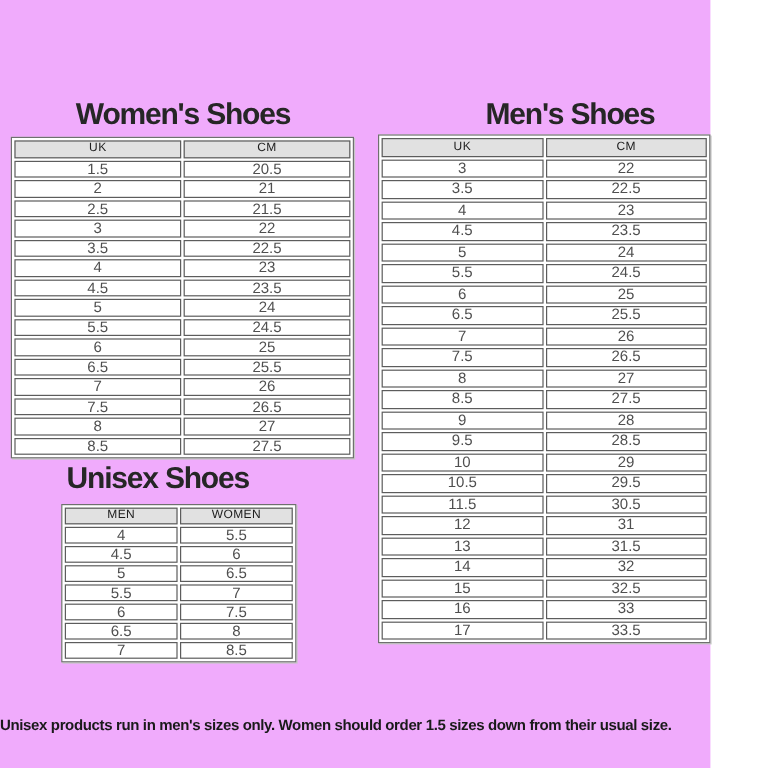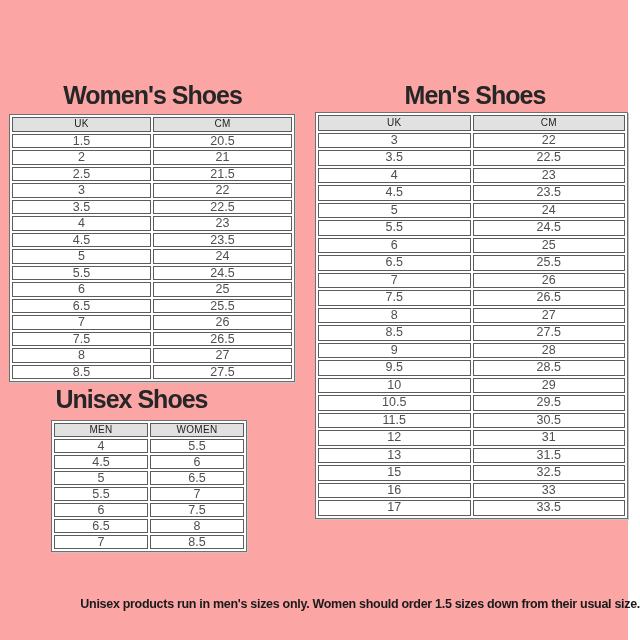--- a/index.html
+++ b/index.html
@@ -8,22 +8,21 @@
     background: #ffffff;
     width: 640px;
     height: 640px;
     overflow: hidden;
     font-family: "Liberation Sans", sans-serif;
   }
   .sheet {
     position: relative;
     width: 592px;
     height: 640px;
-    background: #fca5a5;
-    padding-left: 36px;
+    background: #f0abfc;
   }
   .title {
     position: absolute;
     margin: 0;
     font-size: 25px;
     font-weight: bold;
     letter-spacing: -1px;
     color: #262626;
     text-align: center;
     white-space: nowrap;
@@ -70,21 +69,21 @@
 
   #unisex-table { left: 51px;  top: 420px; }
   #unisex-table th, #unisex-table td { width: 92px; height: 12px; line-height: 12px; margin-top: 44px; }
 
   #footer-note {
     position: absolute;
     left: 0;
     top: 597px;
     width: 640px;
     margin: 0;
-    text-align: right;
+    text-align: left;
     font-size: 12.5px;
     font-weight: bold;
     letter-spacing: -0.3px;
     color: #1a1a1a;
     white-space: nowrap;
   }
 </style>
 </head>
 <body>
 
@@ -243,20 +242,24 @@
         </tr>
         <tr>
           <td>12</td>
           <td>31</td>
         </tr>
         <tr>
           <td>13</td>
           <td>31.5</td>
         </tr>
         <tr>
+          <td>14</td>
+          <td>32</td>
+        </tr>
+        <tr>
           <td>15</td>
           <td>32.5</td>
         </tr>
         <tr>
           <td>16</td>
           <td>33</td>
         </tr>
         <tr>
           <td>17</td>
           <td>33.5</td>

